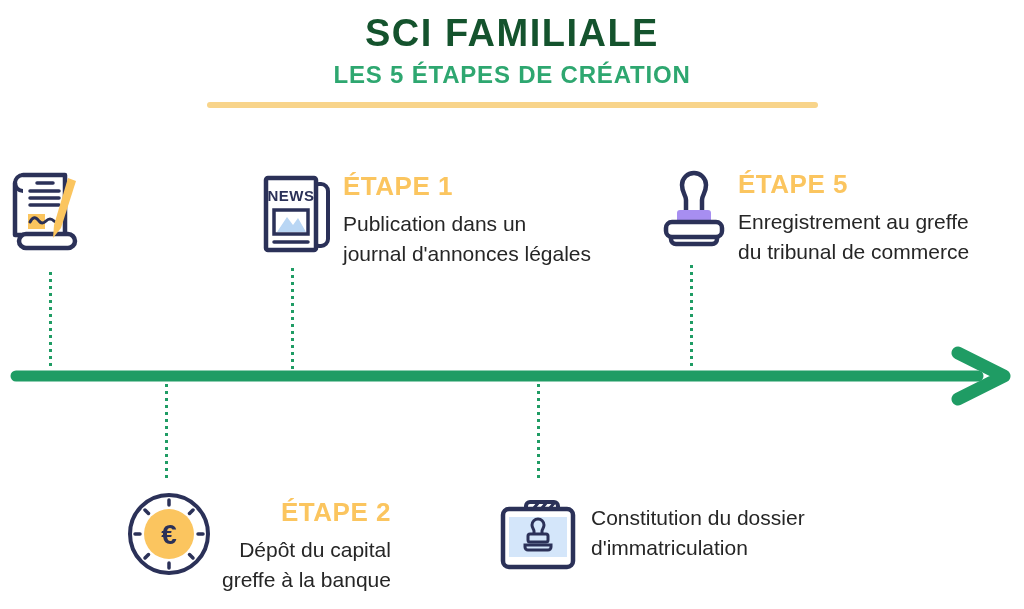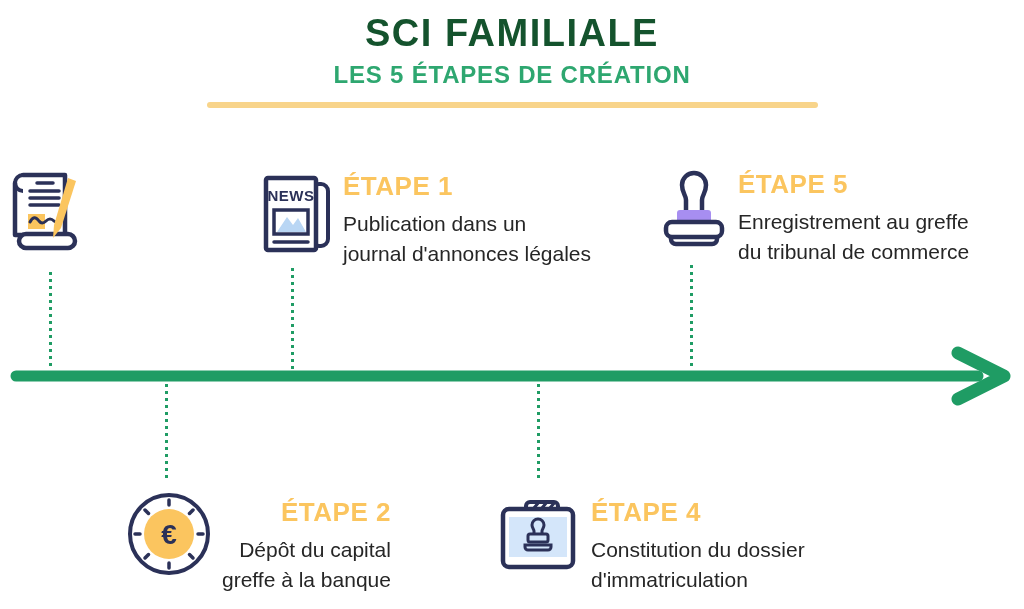--- a/index.html
+++ b/index.html
@@ -150,18 +150,17 @@
 du tribunal de commerce</div>
   </div>
 
   <div class="step-text text-2">
     <div class="step-label">ÉTAPE 2</div>
     <div class="step-desc">Dépôt du capital
 greffe à la banque</div>
   </div>
 
   <div class="step-text text-4">
-    <div class="step-label">ÉTAPE 4</div>
     <div class="step-desc">Constitution du dossier
 d'immatriculation</div>
   </div>
 
 </div>
 
 </body></html>

